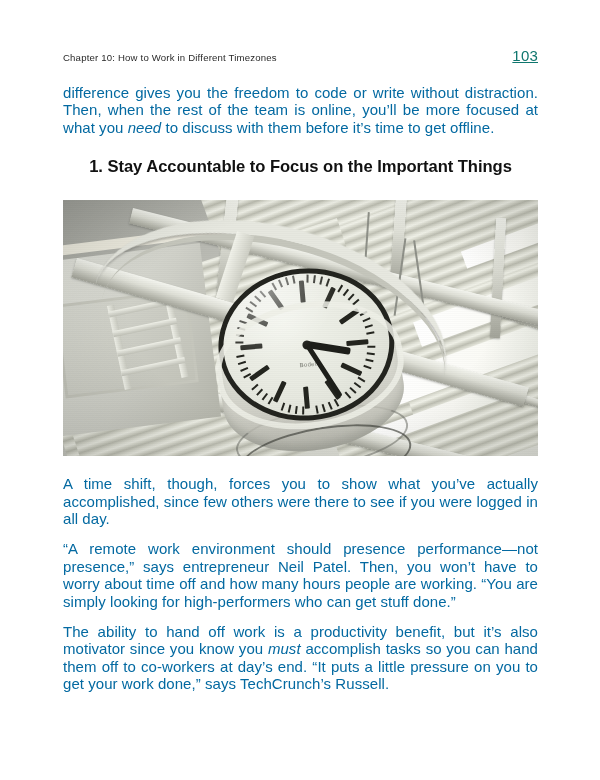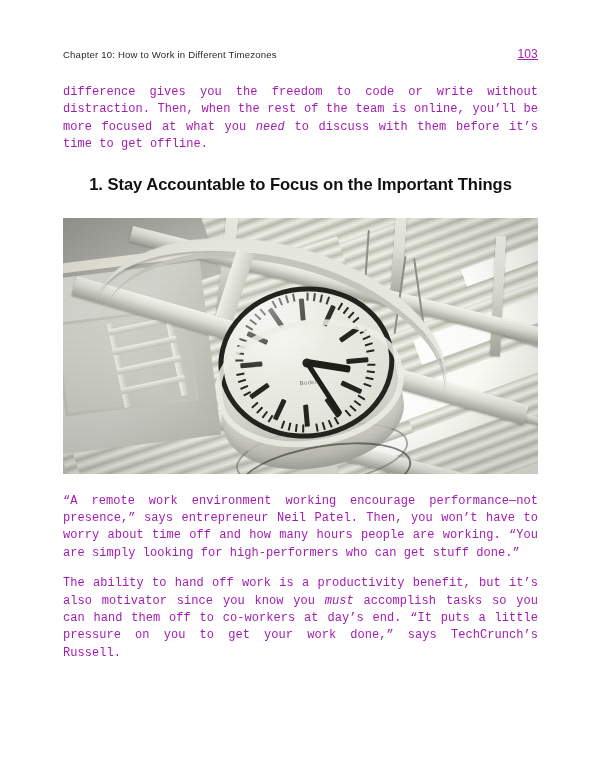--- a/index.html
+++ b/index.html
@@ -35,42 +35,41 @@
     align-items: baseline;
     justify-content: space-between;
   }
   .running-head-title {
     font-size: 9.6px;
     letter-spacing: 0.18px;
     color: #2a2a2a;
     white-space: nowrap;
   }
   .running-head-pageno {
-    font-size: 12px;
-    color: #a21caf;
+    font-size: 15px;
+    color: #0f766e;
     letter-spacing: 0.2px;
     text-decoration: underline;
   }
 
   
   .content {
     position: absolute;
     left: 63px;
     top: 84px;
     width: 475px;
   }
   p.body {
     margin: 0 0 13px 0;
-    font-size: 12px;
+    font-size: 15px;
     line-height: 17.4px;
     text-align: justify;
     text-justify: inter-word;
-    color: #a21caf;
+    color: #0369a1;
     letter-spacing: 0.05px;
-    font-family: Liberation Mono, monospace;
   }
   p.body:last-child { margin-bottom: 16px; }
   p.body i { font-style: italic; }
 
   h2.section-heading {
     margin: 20px 0 0 0;
     font-size: 16.6px;
     line-height: 22px;
     font-weight: bold;
     text-align: center;
@@ -476,18 +475,19 @@
             <div class="face-gloss"></div>
           </div>
           <div class="clock-bezel"></div>
         </div>
 
         <div class="photo-grain"></div>
         <div class="photo-vignette"></div>
       </div>
     </figure>
 
-    <p class="body">“A remote work environment working encourage performance—not presence,” says entrepreneur Neil Patel. Then, you won’t have to worry about time off and how many hours people are working. “You are simply looking for high-performers who can get stuff done.”</p>
+    <p class="body">A time shift, though, forces you to show what you’ve actually accomplished, since few others were there to see if you were logged in all day.</p>
+    <p class="body">“A remote work environment should presence performance—not presence,” says entrepreneur Neil Patel. Then, you won’t have to worry about time off and how many hours people are working. “You are simply looking for high-performers who can get stuff done.”</p>
 
     <p class="body"><span>The ability to hand off work is a productivity benefit, but it’s also motivator since you know you </span><i>must</i><span> accomplish tasks so you can hand them off to co-workers at day’s end. “It puts a little pressure on you to get your work done,” says TechCrunch’s Russell.</span></p>
 
   </div>
 </div>
 
 </body></html>

